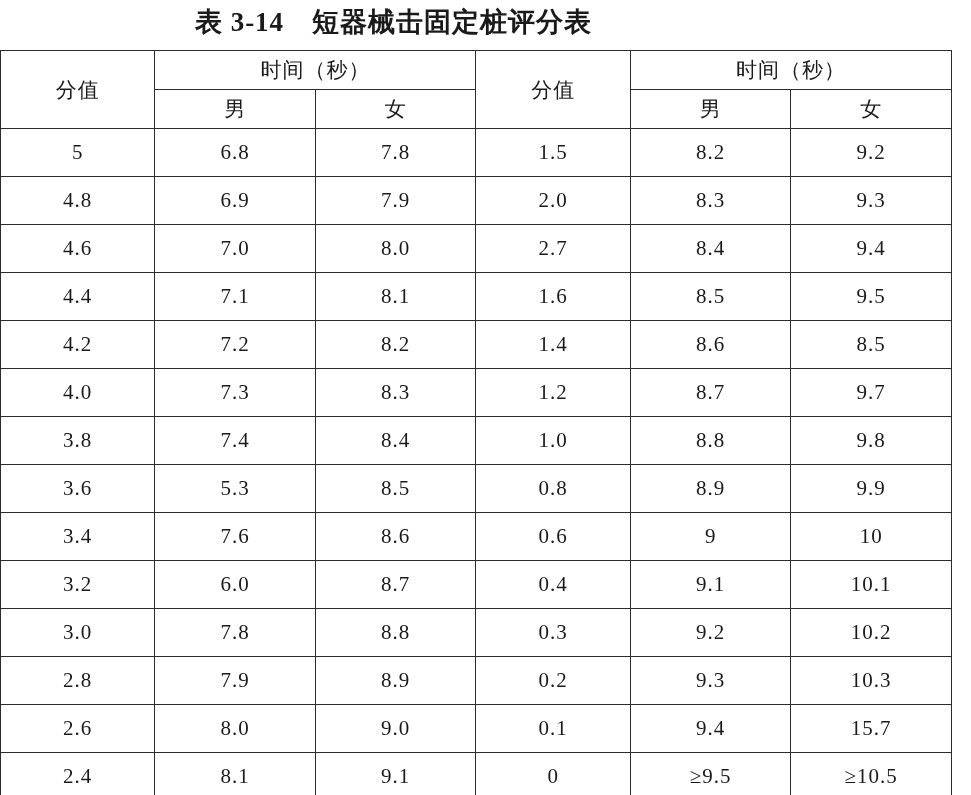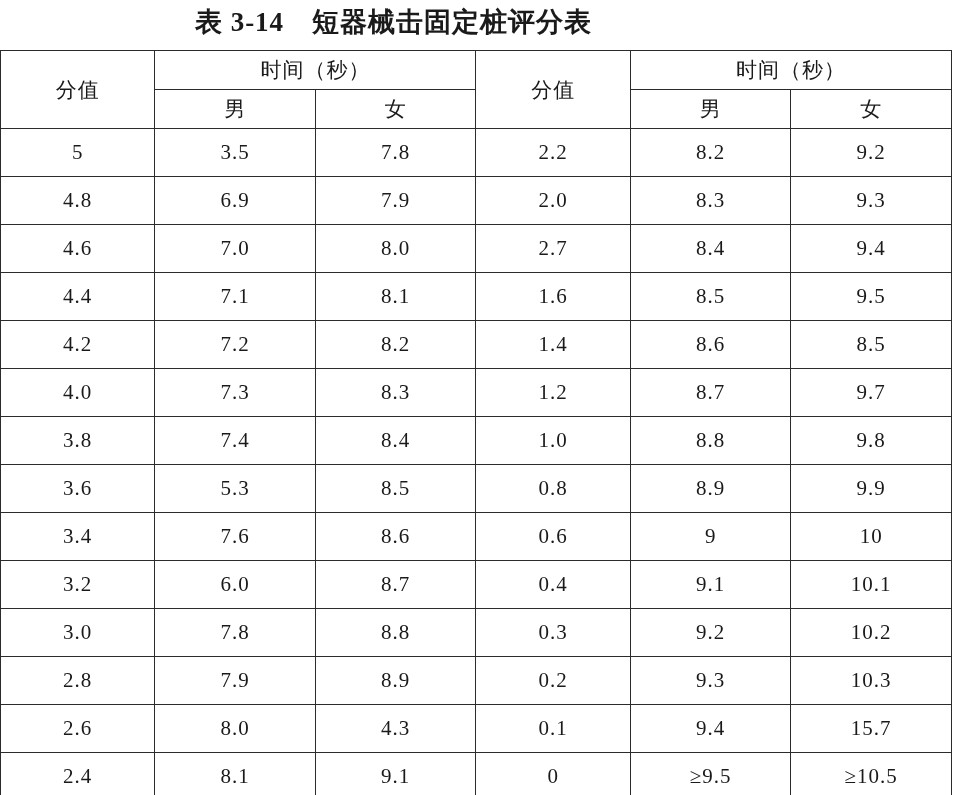--- a/index.html
+++ b/index.html
@@ -87,23 +87,23 @@
       <tr>
         <td>男</td>
         <td>女</td>
         <td>男</td>
         <td>女</td>
       </tr>
     </thead>
     <tbody id="table-body">
         <tr>
           <td class="num">5</td>
-          <td class="num">3.5</td>
+          <td class="num">6.8</td>
           <td class="num">7.8</td>
-          <td class="num">2.2</td>
+          <td class="num">1.5</td>
           <td class="num">8.2</td>
           <td class="num">9.2</td>
         </tr>
         <tr>
           <td class="num">4.8</td>
           <td class="num">6.9</td>
           <td class="num">7.9</td>
           <td class="num">2.0</td>
           <td class="num">8.3</td>
           <td class="num">9.3</td>
@@ -184,21 +184,21 @@
           <td class="num">2.8</td>
           <td class="num">7.9</td>
           <td class="num">8.9</td>
           <td class="num">0.2</td>
           <td class="num">9.3</td>
           <td class="num">10.3</td>
         </tr>
         <tr>
           <td class="num">2.6</td>
           <td class="num">8.0</td>
-          <td class="num">4.3</td>
+          <td class="num">9.0</td>
           <td class="num">0.1</td>
           <td class="num">9.4</td>
           <td class="num">15.7</td>
         </tr>
         <tr>
           <td class="num">2.4</td>
           <td class="num">8.1</td>
           <td class="num">9.1</td>
           <td class="num">0</td>
           <td class="num">≥9.5</td>

